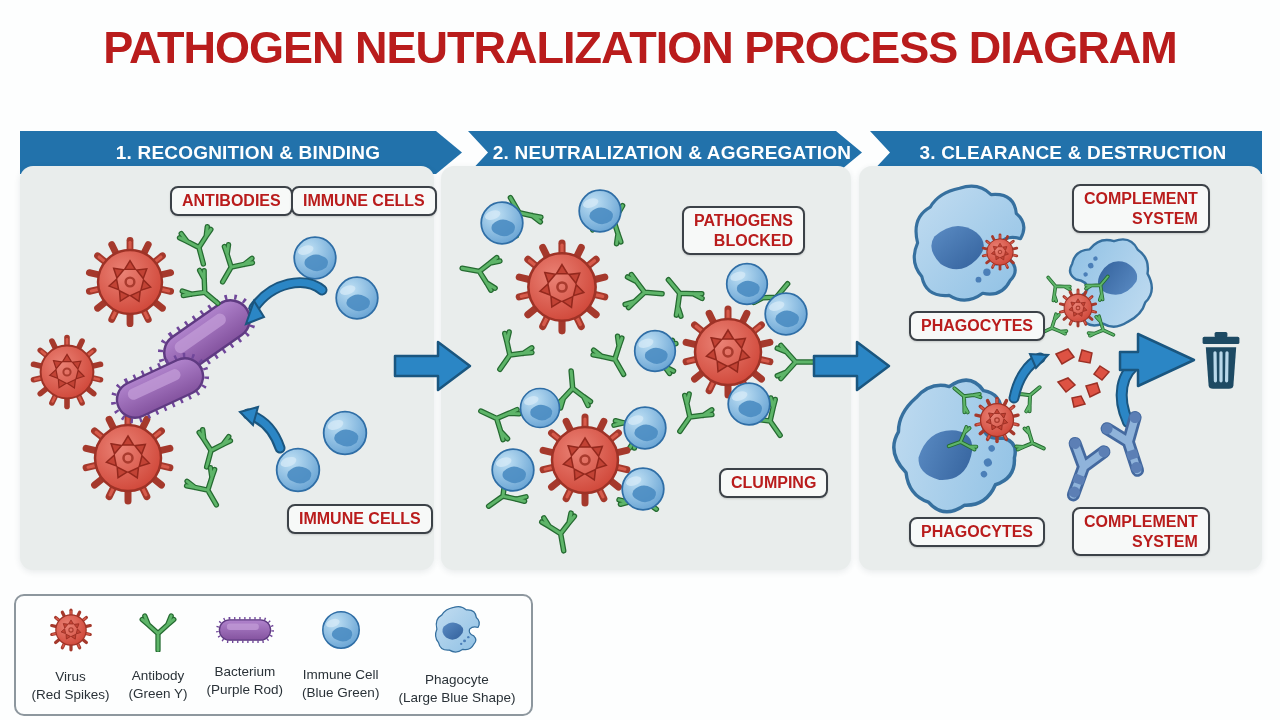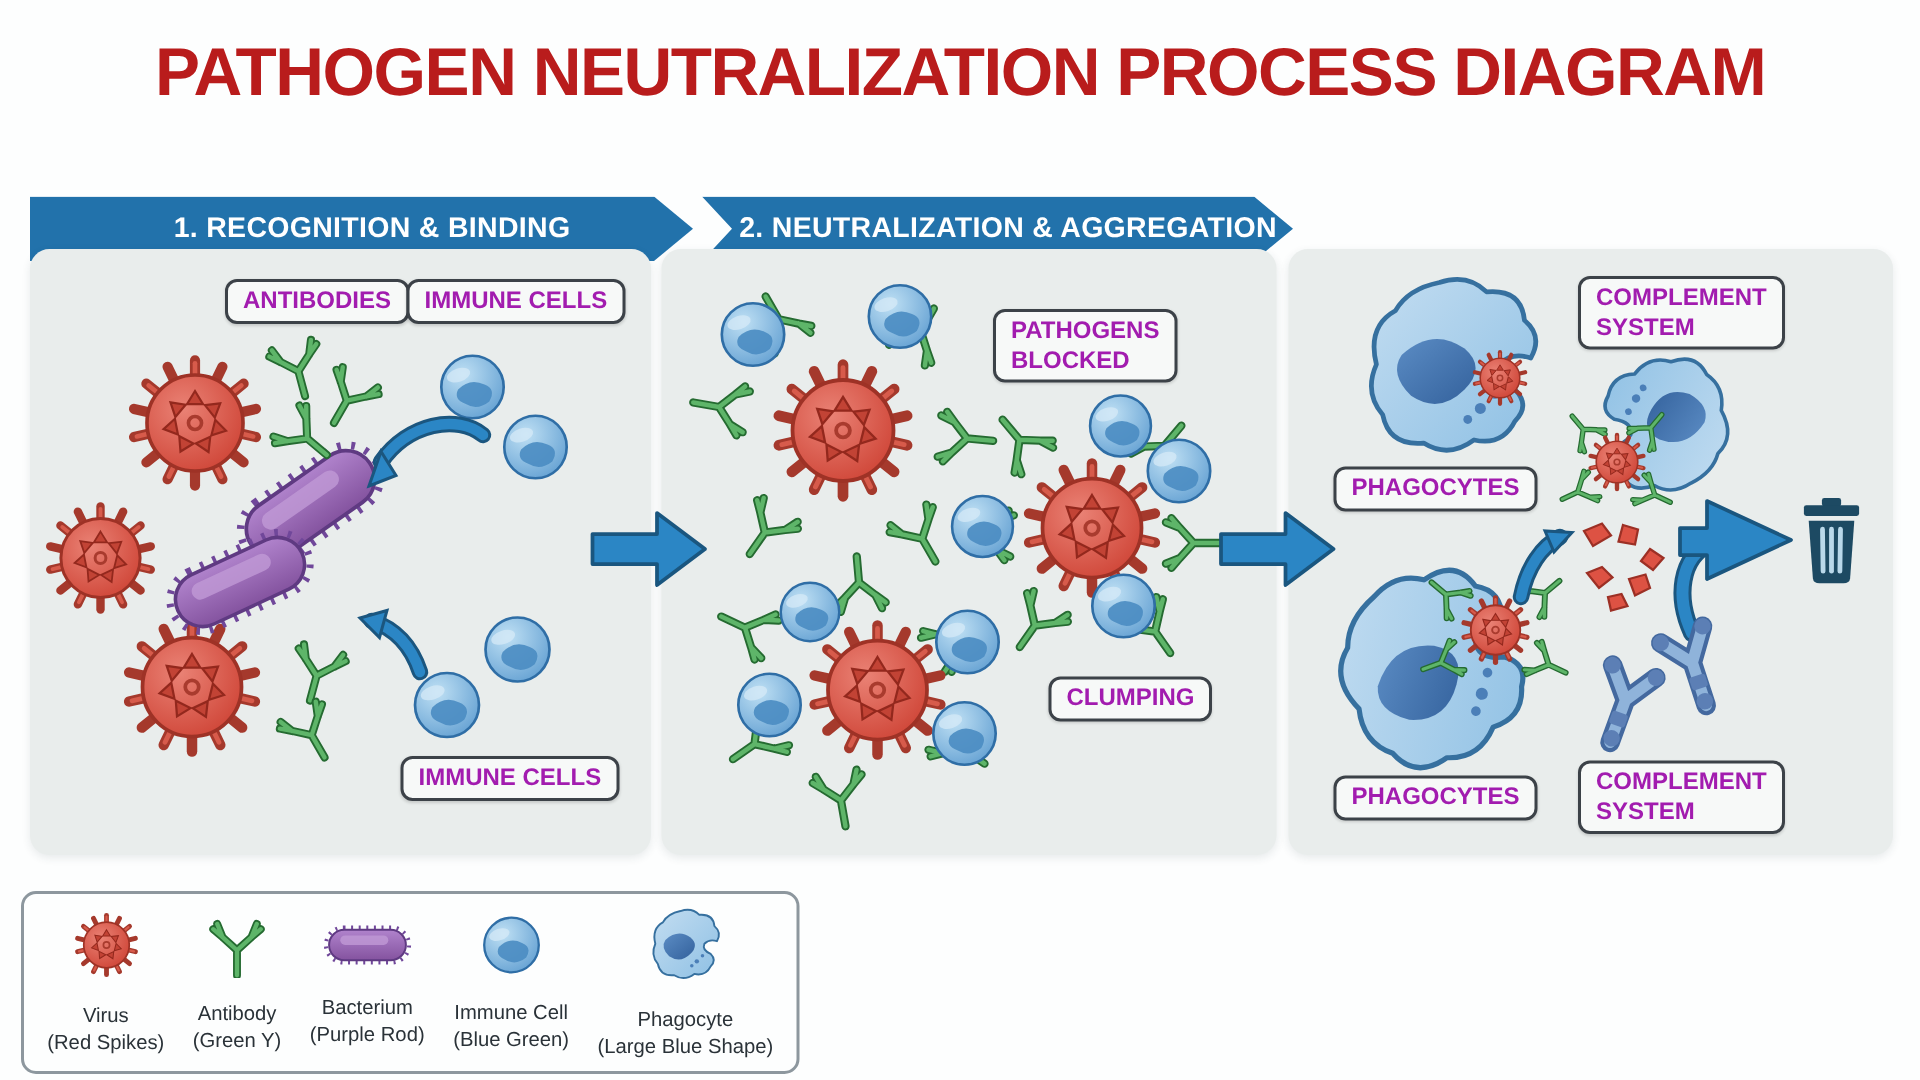--- a/index.html
+++ b/index.html
@@ -26,23 +26,23 @@
     border-radius:13px;box-shadow:0 2px 6px rgba(40,60,70,.10);
   }
   #panel-1{left:20px;width:414px;}
   #panel-2{left:441px;width:410px;}
   #panel-3{left:859px;width:403px;}
 
   .scene{position:absolute;left:0;top:0;width:1280px;height:720px;}
 
   .tag{
     position:absolute;background:#f7f9f8;border:2px solid #3c4248;border-radius:8px;
-    font-weight:bold;font-size:16px;color:#a21caf;line-height:1.22;
-    padding:3px 10px;text-align:left;white-space:pre-line;
-    box-shadow:0 1px 2px rgba(0,0,0,.15);z-index:5;
+    font-weight:bold;font-size:16px;color:#b91c1c;line-height:1.22;
+    padding:3px 10px;text-align:right;white-space:pre-line;
+    box-shadow:0 1px 2px rgba(0,0,0,.15);z-index:5;margin-left:20px;
   }
 
   .legend{
     position:absolute;left:14px;top:594px;width:503px;height:118px;
     background:#fdfefe;border:2px solid #8d979e;border-radius:10px;
     display:flex;align-items:center;justify-content:space-around;padding:0 6px;z-index:5;
   }
   .legend-item{display:flex;flex-direction:column;align-items:center;gap:15px;}
   .legend-cap{font-size:13.5px;color:#2a3238;text-align:center;line-height:1.3;}
   .legend-cap .nm{display:block;}
@@ -52,20 +52,23 @@
 
 <div class="stage">
 
   <div class="title">PATHOGEN NEUTRALIZATION PROCESS DIAGRAM</div>
 
   <div class="banner tip" style="left:20px;width:442px;">
     <span class="txt">1. RECOGNITION &amp; BINDING</span>
   </div>
   <div class="banner notch-tip" style="left:468px;width:394px;">
     <span class="txt">2. NEUTRALIZATION &amp; AGGREGATION</span>
+  </div>
+  <div class="banner notch" style="left:870px;width:392px;">
+    <span class="txt">3. CLEARANCE &amp; DESTRUCTION</span>
   </div>
 
   <div class="panel" id="panel-1"></div>
   <div class="panel" id="panel-2"></div>
   <div class="panel" id="panel-3"></div>
 
   <svg class="scene" viewBox="0 0 1280 720">
     <defs>
       <radialGradient id="gradVirus" cx="38%" cy="35%" r="75%">
         <stop offset="0%" stop-color="#ea8275"></stop>
@@ -291,21 +294,21 @@
       <use href="#g-comp" transform="translate(1085,463) rotate(20)"></use>
       <use href="#g-comp" transform="translate(1127,438) rotate(-18)"></use>
     </g>
   </svg>
 
   <div class="tag" style="left:150px;top:186px;">ANTIBODIES</div>
   <div class="tag" style="left:271px;top:186px;">IMMUNE CELLS</div>
   <div class="tag" style="left:267px;top:504px;">IMMUNE CELLS</div>
   <div class="tag" style="left:662px;top:206px;">PATHOGENS
 BLOCKED</div>
-  <div class="tag" style="left:699px;top:451px;">CLUMPING</div>
+  <div class="tag" style="left:699px;top:468px;">CLUMPING</div>
   <div class="tag" style="left:1052px;top:184px;">COMPLEMENT
 SYSTEM</div>
   <div class="tag" style="left:889px;top:311px;">PHAGOCYTES</div>
   <div class="tag" style="left:889px;top:517px;">PHAGOCYTES</div>
   <div class="tag" style="left:1052px;top:507px;">COMPLEMENT
 SYSTEM</div>
 
   <div class="legend">
     <div class="legend-item">
       <svg width="46" height="46" viewBox="-50 -50 100 100">

